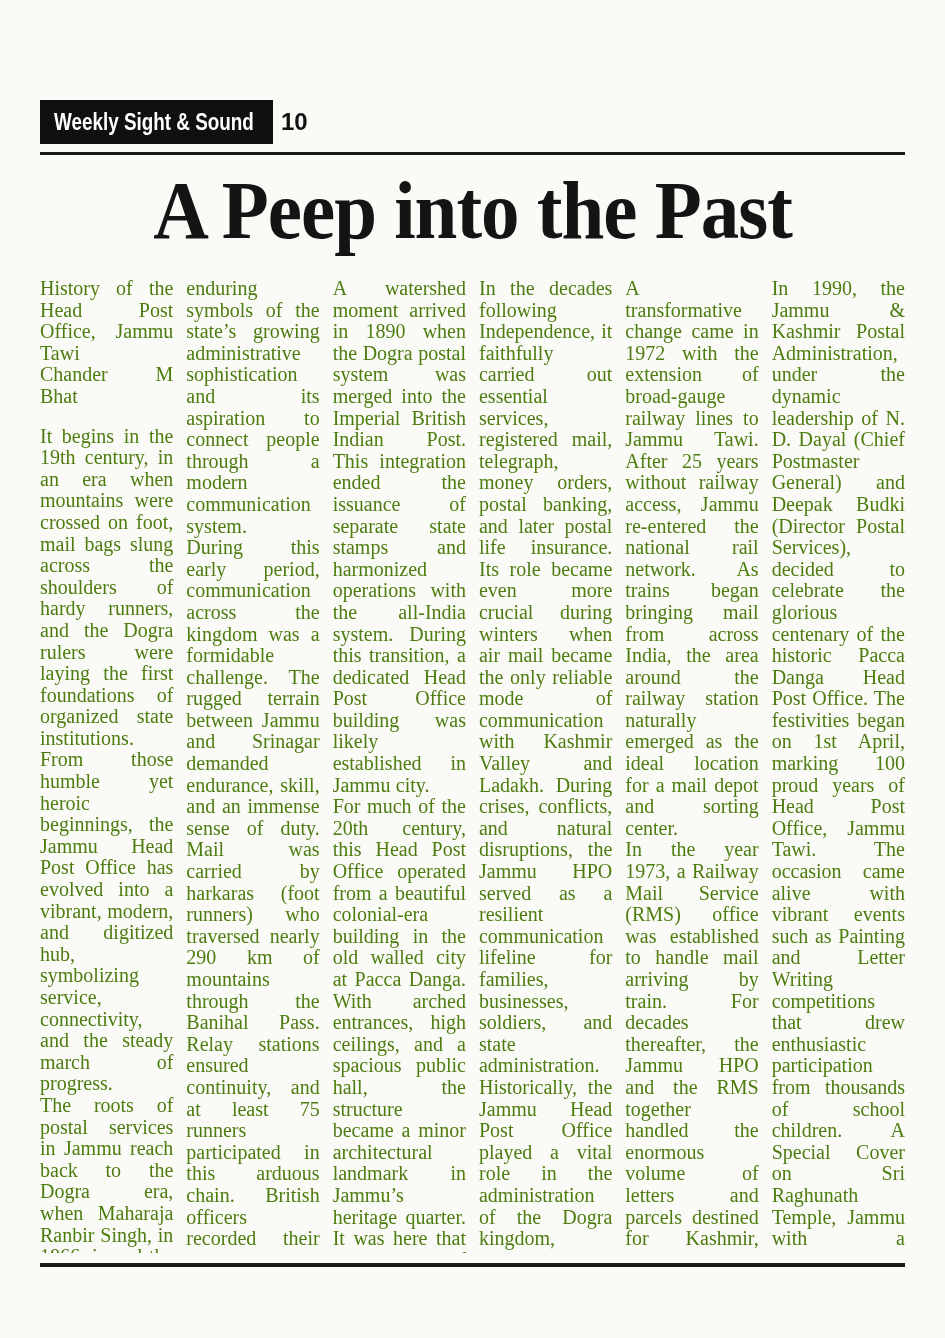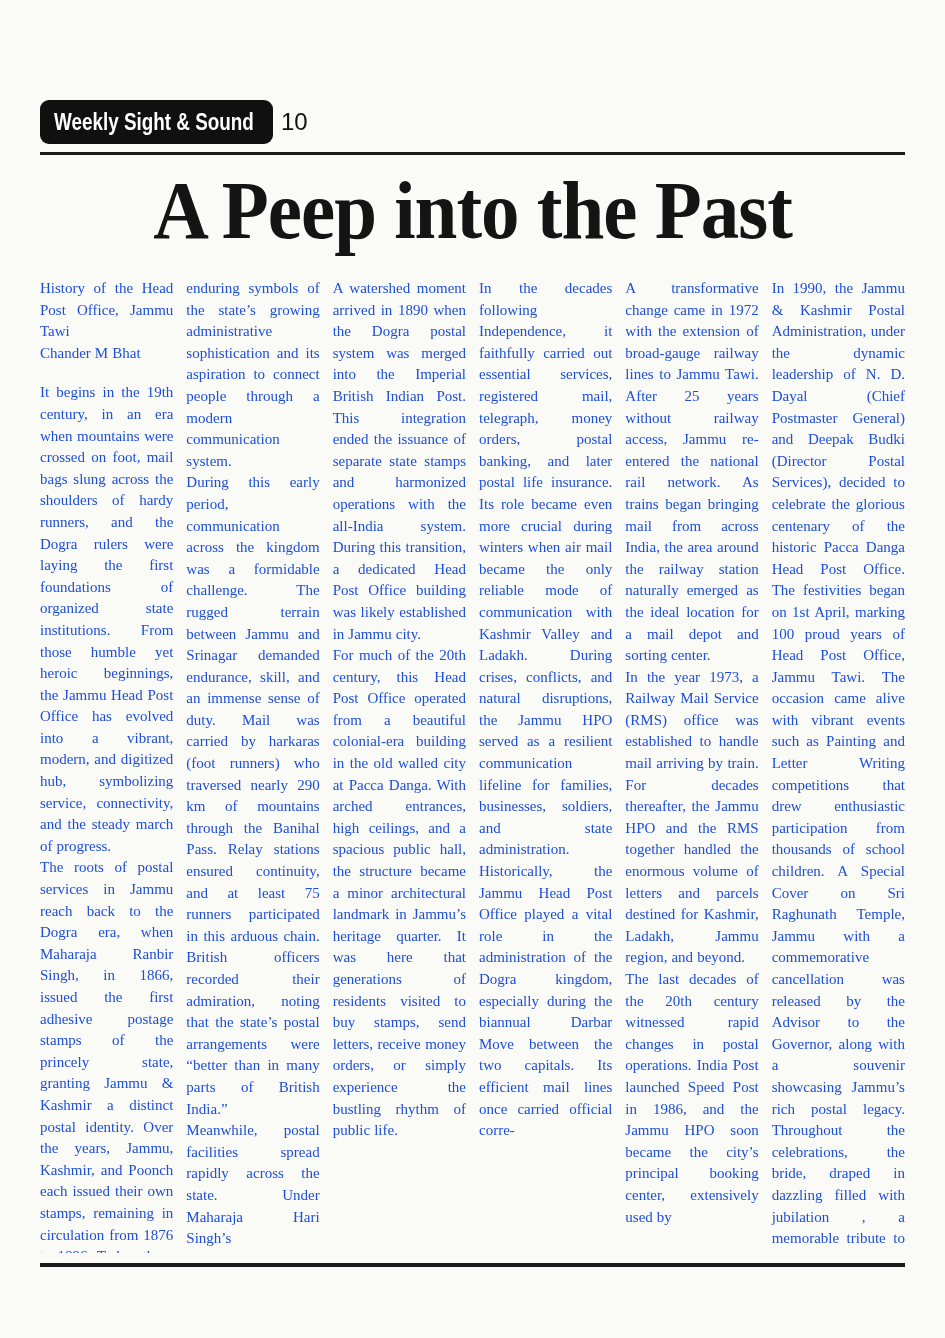--- a/index.html
+++ b/index.html
@@ -31,35 +31,34 @@
     height: 44px;
   }
   .masthead {
     background: #101010;
     color: #ffffff;
     display: flex;
     align-items: center;
     padding: 0 14px;
     width: 205px;
     flex: 0 0 auto;
-    border-radius: 9px;
   }
   .masthead span {
     display: inline-block;
     font-family: "Liberation Sans", sans-serif;
     font-weight: 700;
     font-size: 23px;
     white-space: nowrap;
     transform: scaleX(0.82);
     transform-origin: left center;
     letter-spacing: 0px;
   }
   .page-number {
     font-family: "Liberation Sans", sans-serif;
-    font-weight: 400;
+    font-weight: 700;
     font-size: 24px;
     color: #111;
     display: flex;
     align-items: center;
     padding: 0 6px 0 8px;
     flex: 0 0 auto;
   }
   .date-bar {
     background: #c7c7c5;
     flex: 1 1 auto;
@@ -97,27 +96,27 @@
   .columns {
     margin-top: 32px;
     display: flex;
     gap: 13px;
     height: 975px;
     overflow: hidden;
   }
   .col {
     flex: 1 1 0;
     min-width: 0;
-    font-size: 15px;
+    font-size: 20px;
     line-height: 21.6px;
     text-align: justify;
     hyphens: auto;
     -webkit-hyphens: auto;
     word-spacing: 0.02em;
-    color: #1d4ed8;
+    color: #4d7c0f;
   }
   .col p { margin: 0; }
   .col p.gap-after { margin-bottom: 18px; }
   
   .footer-rule {
     border: none;
     border-top: 4px solid #1a1a1a;
     margin: 10px 0 0 0;
   }
 </style>

